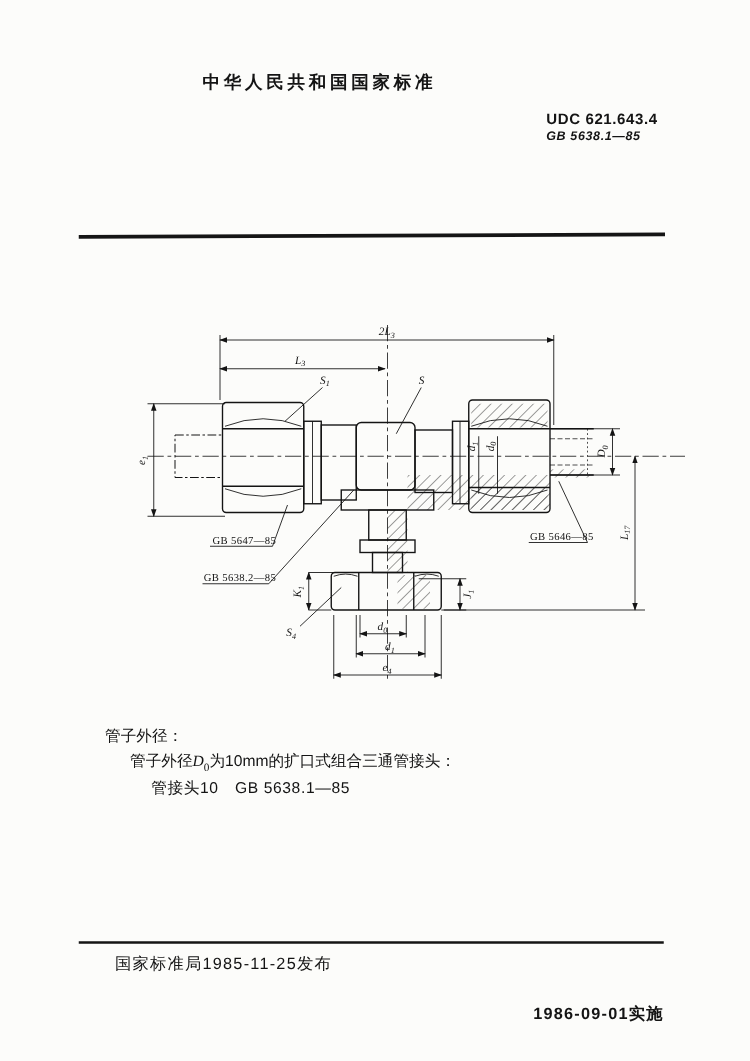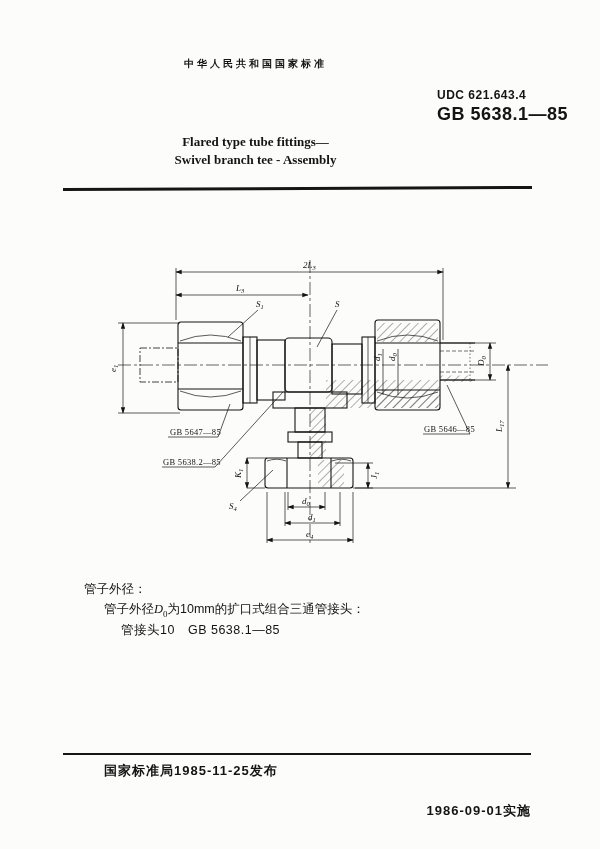--- a/index.html
+++ b/index.html
@@ -4,52 +4,48 @@
 <style>
   html,body{margin:0;padding:0;background:#e8e8e4;}
   .page{
     position:relative;width:600px;height:849px;margin:0 auto;
     background:#fcfcfa;color:#141414;overflow:hidden;
     font-family:"Liberation Sans",sans-serif;
     box-shadow:0 0 4px rgba(0,0,0,.25);
   }
   .abs{position:absolute;}
   .center-col{left:63px;width:385px;text-align:center;}
-  .org-line{top:57px;font-size:10px;font-weight:bold;letter-spacing:3px;}
+  .org-line{top:57px;font-size:14px;font-weight:bold;letter-spacing:3px;}
   .title-zh{top:97px;font-size:20px;font-weight:bold;letter-spacing:1px;}
   .title-en{top:133px;font-family:"Liberation Serif",serif;font-weight:bold;font-size:13px;line-height:18px;}
   .udc{left:437px;top:64px;font-size:12px;font-weight:bold;letter-spacing:.5px;margin-top:24px;}
-  .stdno{left:437px;top:104px;font-size:18px;font-weight:bold;letter-spacing:.5px;}
+  .stdno{left:437px;top:104px;font-size:10px;font-weight:bold;letter-spacing:.5px;font-style:italic;}
   .rule-thick{left:63px;top:187px;width:469px;height:3px;background:#151515;transform:rotate(-.25deg);}
   .scope{left:80px;top:206px;font-size:12.5px;letter-spacing:.5px;}
   .example-h{left:84px;top:581px;font-size:12.5px;}
   .example-1{left:104px;top:601px;font-size:12.5px;}
   .example-2{left:121px;top:622px;font-size:12.5px;letter-spacing:.5px;}
   .example-1 .sym{font-family:"Liberation Serif",serif;font-style:italic;}
   .example-1 sub{font-size:9px;font-family:"Liberation Serif",serif;}
   .rule-footer{left:63px;top:753px;width:468px;height:2px;background:#151515;}
-  .footer-left{left:76px;top:762px;font-size:13px;font-weight:bold;letter-spacing:1px;padding-left:28px;}
+  .footer-left{left:64px;top:762px;font-size:13px;font-weight:normal;letter-spacing:1px;padding-left:28px;}
   .footer-right{left:330px;top:802px;width:201px;text-align:right;font-size:13px;font-weight:bold;letter-spacing:1px;}
   .drawing{left:90px;top:252px;width:470px;height:300px;}
   svg text{fill:#141414;}
   .dimtxt{font-family:"Liberation Serif",serif;font-style:italic;font-size:9px;}
   .gbtxt{font-family:"Liberation Serif",serif;font-size:8.5px;letter-spacing:.3px;}
 </style>
 </head>
 <body>
 
 <div class="page">
 
   <div class="abs center-col org-line">中华人民共和国国家标准</div>
   <div class="abs udc">UDC 621.643.4</div>
   <div class="abs stdno">GB 5638.1—85</div>
-  <div class="abs center-col title-en">
-    <div>Flared type tube fittings—</div>
-    <div>Swivel branch tee - Assembly</div>
-  </div>
   <div class="abs rule-thick"></div>
 
 
   <svg class="abs drawing" viewBox="0 0 470 300" xmlns="http://www.w3.org/2000/svg">
     <defs>
       <marker id="arr" viewBox="0 0 10 10" refX="9" refY="5" markerWidth="9" markerHeight="9" orient="auto-start-reverse">
         <path d="M0,1.5 L10,5 L0,8.5 z" fill="#141414"></path>
       </marker>
       <pattern id="hatch" width="6" height="6" patternUnits="userSpaceOnUse" patternTransform="rotate(45)">
         <line x1="0" y1="0" x2="0" y2="6" stroke="#3a3a3a" stroke-width="0.8"></line>

